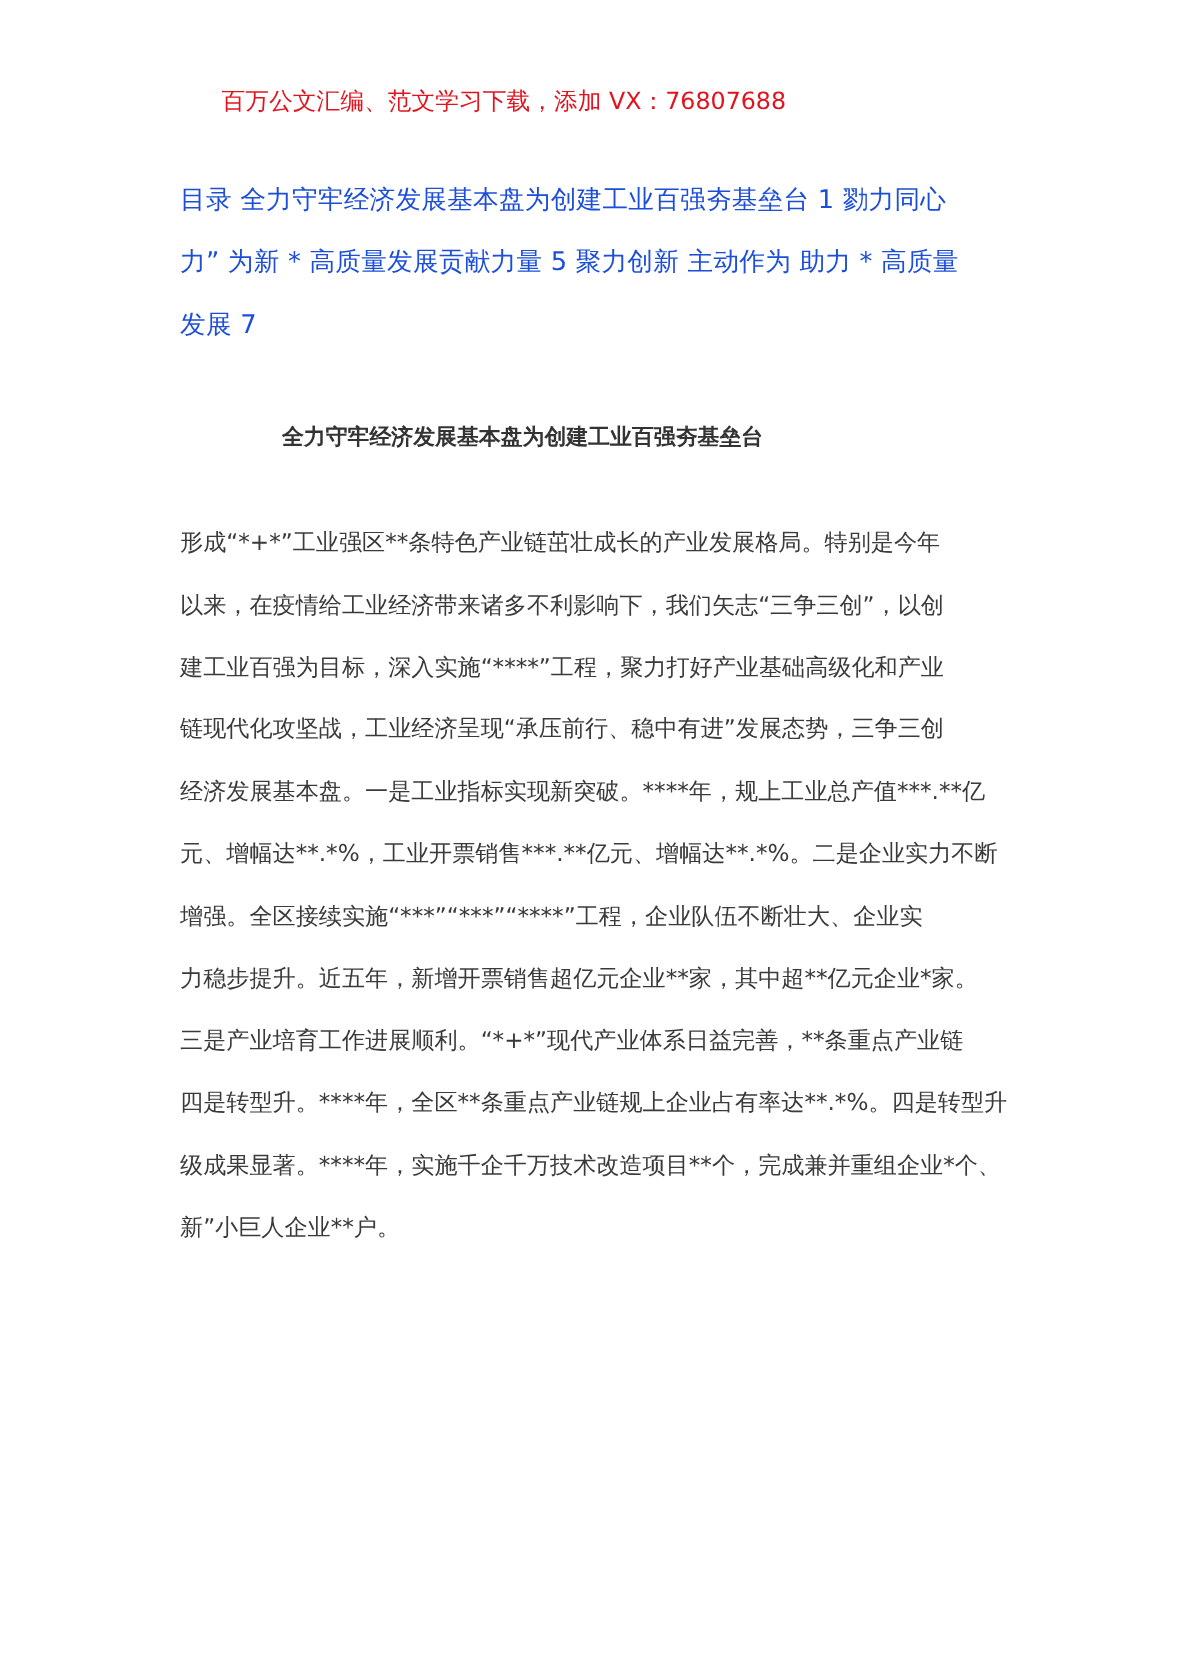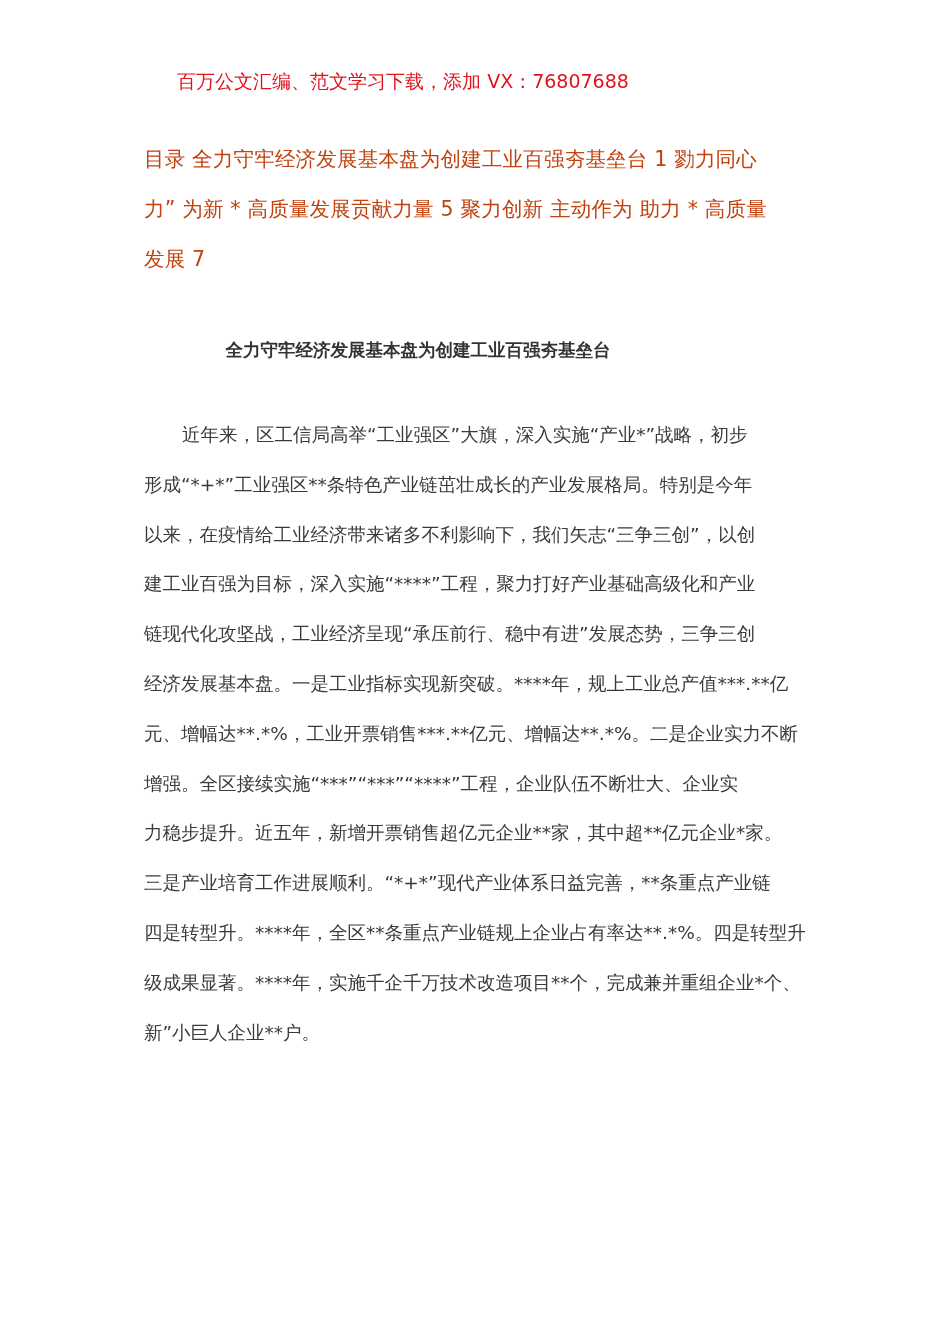--- a/index.html
+++ b/index.html
@@ -26,21 +26,21 @@
       color: #e0141e;
       letter-spacing: 0px;
     }
     .toc {
       position: absolute;
       top: 134px;
       left: 144px;
       width: 668px;
       font-size: 20.5px;
       line-height: 50px;
-      color: #c2410c;
+      color: #1d4ed8;
       letter-spacing: 0.2px;
     }
     .toc .line {
       display: block;
       white-space: nowrap;
     }
     .section-title {
       position: absolute;
       top: 335px;
       left: 0;
@@ -76,21 +76,20 @@
 
 <div class="toc">
   <span class="line">目录 全力守牢经济发展基本盘为创建工业百强夯基垒台 1 勠力同心</span>
   <span class="line">力” 为新 * 高质量发展贡献力量 5 聚力创新 主动作为 助力 * 高质量</span>
   <span class="line">发展 7</span>
 </div>
 
 <div class="section-title">全力守牢经济发展基本盘为创建工业百强夯基垒台</div>
 
 <div class="body-text">
-  <span class="line indent">近年来，区工信局高举“工业强区”大旗，深入实施“产业*”战略，初步</span>
   <span class="line">形成“*+*”工业强区**条特色产业链茁壮成长的产业发展格局。特别是今年</span>
   <span class="line">以来，在疫情给工业经济带来诸多不利影响下，我们矢志“三争三创”，以创</span>
   <span class="line">建工业百强为目标，深入实施“****”工程，聚力打好产业基础高级化和产业</span>
   <span class="line">链现代化攻坚战，工业经济呈现“承压前行、稳中有进”发展态势，三争三创</span>
   <span class="line">经济发展基本盘。一是工业指标实现新突破。****年，规上工业总产值***.**亿</span>
   <span class="line">元、增幅达**.*%，工业开票销售***.**亿元、增幅达**.*%。二是企业实力不断</span>
   <span class="line">增强。全区接续实施“***”“***”“****”工程，企业队伍不断壮大、企业实</span>
   <span class="line">力稳步提升。近五年，新增开票销售超亿元企业**家，其中超**亿元企业*家。</span>
   <span class="line">三是产业培育工作进展顺利。“*+*”现代产业体系日益完善，**条重点产业链</span>
   <span class="line">四是转型升。****年，全区**条重点产业链规上企业占有率达**.*%。四是转型升</span>

